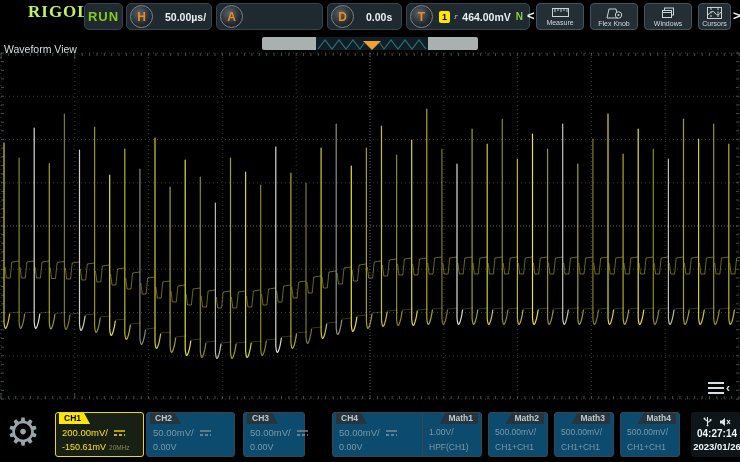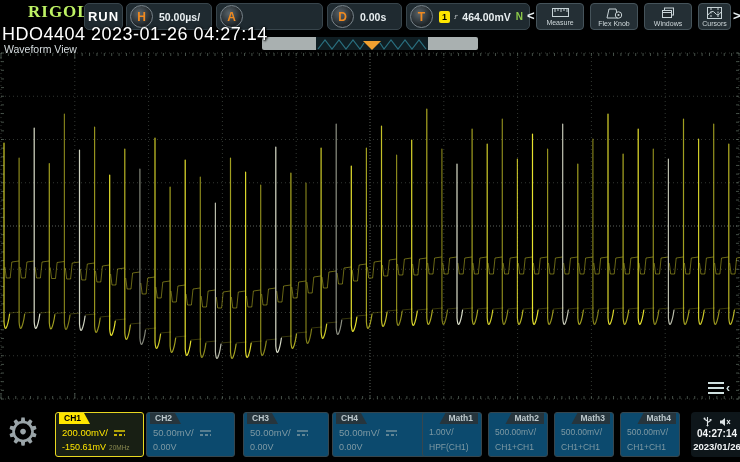--- a/index.html
+++ b/index.html
@@ -3,26 +3,26 @@
 <meta charset="utf-8">
 <style>
   html,body{margin:0;padding:0;background:#111;}
   *{box-sizing:border-box;font-family:"Liberation Sans",sans-serif;}
   #screen{position:relative;width:740px;height:462px;background:#000;overflow:hidden;}
 
   
   #topbar{position:absolute;left:0;top:0;width:740px;height:33px;background:#000;}
   .logo{position:absolute;left:4px;top:2px;font-size:17px;font-weight:800;color:#bef264;letter-spacing:1px;font-family:"Liberation Serif",serif;margin-left:24px;}
   .tb-box{position:absolute;top:3px;height:27px;background:#1f2a30;border:1px solid #38454c;border-radius:5px;display:flex;align-items:center;}
-  .run-label{width:100%;text-align:center;color:#ffffff;font-size:13px;font-weight:bold;letter-spacing:1px;}
+  .run-label{width:100%;text-align:center;color:#84cc16;font-size:13px;font-weight:bold;letter-spacing:1px;}
   .knob{width:23px;height:23px;min-width:23px;border-radius:50%;margin-left:3px;
         background:radial-gradient(circle at 40% 35%,#5a646a,#20262a 65%);
         border:1px solid #78838a;display:flex;align-items:center;justify-content:center;}
   .knob span{color:#f08a20;font-size:12px;font-weight:bold;}
-  .tb-val{color:#e8eef0;font-size:10.5px;font-weight:bold;margin-left:6px;white-space:nowrap;}
+  .tb-val{color:#e8eef0;font-size:10.5px;font-weight:bold;margin-left:12px;white-space:nowrap;}
   .acq-cols{display:flex;margin-left:5px;gap:8px;}
   .acq-col{display:flex;flex-direction:column;line-height:11px;}
   .acq-main{color:#e8eef0;font-size:9.5px;font-weight:bold;white-space:nowrap;}
   .acq-sub{color:#8a979c;font-size:8px;white-space:nowrap;display:flex;align-items:center;gap:2px;}
   .acq-sub.dim{color:#5f6d73;}
   .trig-badge{background:#ffe600;color:#000;font-size:9px;font-weight:bold;padding:0 3px;border-radius:2px;margin-left:6px;line-height:12px;}
   .trig-n{color:#8bc94a;font-size:10px;font-weight:bold;margin-left:5px;margin-right:6px;}
   .slope{margin-left:4px;}
   .tb-btn{position:absolute;top:3px;height:27px;width:48px;background:#242f35;border:1px solid #45535a;border-radius:4px;
           display:flex;flex-direction:column;align-items:center;justify-content:center;gap:1px;}
@@ -151,21 +151,20 @@
   <div id="navbar">
     <div class="inner">
       <svg width="112" height="13" viewBox="0 0 112 13">
         <path d="M2,11 L9,2 L16,11 L23,2 L30,11 L37,2 L44,11 L48,5" fill="none" stroke="#2a7080" stroke-width="1.2"></path>
         <path d="M64,5 L68,11 L75,2 L82,11 L89,2 L96,11 L103,2 L110,11" fill="none" stroke="#2a7080" stroke-width="1.2"></path>
         <path d="M47,3 L65,3 L56,12 Z" fill="#f0a030"></path>
       </svg>
     </div>
   </div>
 
-  <div id="overlay-title">HDO4404 2023-01-26 04:27:14</div>
   <div id="overlay-sub">Waveform View</div>
 
   <div id="plot">
     <svg id="wave-svg" width="740" height="350" viewBox="0 52 740 350">
         <line x1="1" y1="53" x2="1" y2="399" stroke="#3f453f" stroke-width="0.8" stroke-dasharray="1 3"></line>
         <line x1="74.8" y1="53" x2="74.8" y2="399" stroke="#3f453f" stroke-width="0.8" stroke-dasharray="1 3"></line>
         <line x1="148.6" y1="53" x2="148.6" y2="399" stroke="#3f453f" stroke-width="0.8" stroke-dasharray="1 3"></line>
         <line x1="222.39999999999998" y1="53" x2="222.39999999999998" y2="399" stroke="#3f453f" stroke-width="0.8" stroke-dasharray="1 3"></line>
         <line x1="296.2" y1="53" x2="296.2" y2="399" stroke="#3f453f" stroke-width="0.8" stroke-dasharray="1 3"></line>
         <line x1="370" y1="53" x2="370" y2="399" stroke="#5c635c" stroke-width="1" stroke-dasharray="1 2"></line>
@@ -271,21 +270,21 @@
         <svg width="13" height="8" viewBox="0 0 13 8">
             <path d="M1,2 H12" stroke="#7e99a3" stroke-width="1.3"></path>
             <path d="M1,6 H4 M6,6 H9 M11,6 H12" stroke="#7e99a3" stroke-width="1.3"></path>
           </svg>
       </div>
       <div class="ch-line2">
           <span>0.00V</span>
         </div>
     </div>
 
-    <div class="ch-box" style="left:243px;width:86px;">
+    <div class="ch-box" style="left:243px;width:62px;">
       <div class="ch-tab">CH3</div>
       <div class="ch-line1">
           <span>50.00mV/</span>
         <svg width="13" height="8" viewBox="0 0 13 8">
             <path d="M1,2 H12" stroke="#7e99a3" stroke-width="1.3"></path>
             <path d="M1,6 H4 M6,6 H9 M11,6 H12" stroke="#7e99a3" stroke-width="1.3"></path>
           </svg>
       </div>
       <div class="ch-line2">
           <span>0.00V</span>

